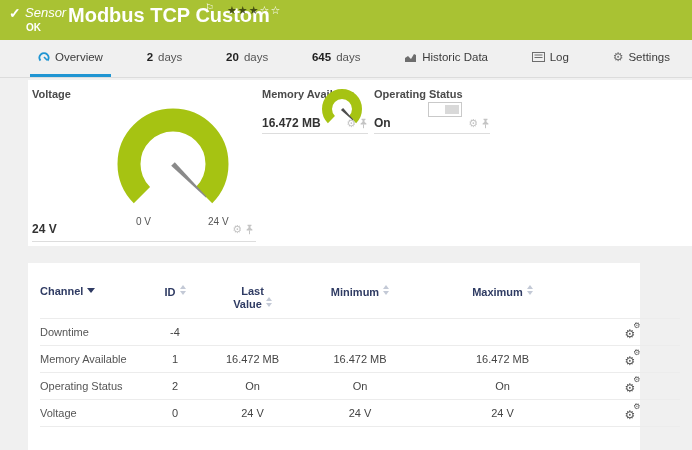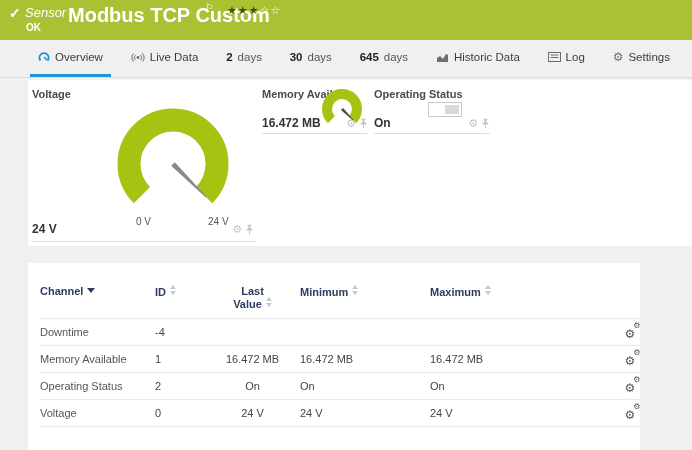--- a/index.html
+++ b/index.html
@@ -51,21 +51,21 @@
             background:#fff; border:1px solid #c9c9c9; }
   .toggle .knob { position:absolute; right:2px; top:2px; bottom:2px; width:14px; background:#d9d9d9; }
 
   
   .channels-panel { position:absolute; left:28px; top:263px; width:612px; height:187px; background:#fff; }
   table.channels { width:640px; margin:0 12px; border-collapse:collapse; table-layout:fixed; font-size:11px; }
   .channels col.c-channel { width:115px; } .channels col.c-id { width:50px; }
   .channels col.c-last { width:95px; } .channels col.c-min { width:130px; }
   .channels col.c-max { width:155px; } .channels col.c-set { width:95px; }
   .channels th { color:#2f3b63; font-weight:bold; text-align:left; padding:22px 0 8px; vertical-align:top; }
-  .channels th.r, .channels td.r { text-align:left; padding-right:10px; }
+  .channels th.r, .channels td.r { text-align:center; padding-right:10px; }
   .channels th.c, .channels td.c { text-align:center; }
   .channels td { padding:5px 0; color:#555; border-top:1px solid #ececec;margin-left:23px; }
   .channels tbody tr:last-child td { border-bottom:1px solid #ececec; }
   .channels td.val { color:#444; }
   .sort { display:inline-block; vertical-align:1px; margin-left:4px; }
   .sort .up { display:block; width:0; height:0; border-left:3.5px solid transparent;
               border-right:3.5px solid transparent; border-bottom:4px solid #c3c9d6; margin-bottom:2px; }
   .sort .dn { display:block; width:0; height:0; border-left:3.5px solid transparent;
               border-right:3.5px solid transparent; border-top:4px solid #c3c9d6; }
   .sort-desc { display:inline-block; width:0; height:0; margin-left:4px; vertical-align:2px;
@@ -93,37 +93,25 @@
   <div class="tab active">
     <span class="ticon">
       <svg width="12" height="12" viewBox="0 0 12 12">
           <path d="M2.4 9.6 A4.6 4.6 0 1 1 9.6 9.6" fill="none" stroke="#2095d2" stroke-width="2"></path>
           <line x1="6" y1="6" x2="9.2" y2="9.2" stroke="#2095d2" stroke-width="1.6"></line>
         </svg>
     </span>
     <span>Overview</span>
   </div>
   <div class="tab">
-    <span class="ticon">
-      <svg width="14" height="11" viewBox="0 0 14 11">
-          <circle cx="7" cy="5.5" r="1.4" fill="#6d6d6d"></circle>
-          <path d="M4.4 3 a3.6 3.6 0 0 0 0 5" fill="none" stroke="#6d6d6d" stroke-width="1"></path>
-          <path d="M9.6 3 a3.6 3.6 0 0 1 0 5" fill="none" stroke="#6d6d6d" stroke-width="1"></path>
-          <path d="M2.6 1.4 a5.8 5.8 0 0 0 0 8.2" fill="none" stroke="#6d6d6d" stroke-width="1"></path>
-          <path d="M11.4 1.4 a5.8 5.8 0 0 1 0 8.2" fill="none" stroke="#6d6d6d" stroke-width="1"></path>
-        </svg>
-    </span>
-    <span>Live Data</span>
-  </div>
-  <div class="tab">
     <span class="num">2</span>
     <span class="word">days</span>
   </div>
   <div class="tab">
-    <span class="num">30</span>
+    <span class="num">20</span>
     <span class="word">days</span>
   </div>
   <div class="tab">
     <span class="num">645</span>
     <span class="word">days</span>
   </div>
   <div class="tab">
     <span class="ticon">
       <svg width="13" height="11" viewBox="0 0 13 11">
           <path d="M1 10 V6 L4 4 L7 7 L10 2 L12 3 V10 Z" fill="#6d6d6d"></path>

